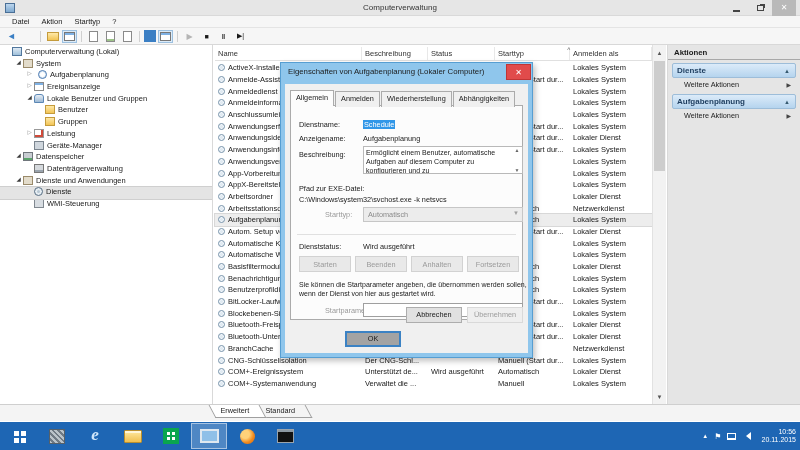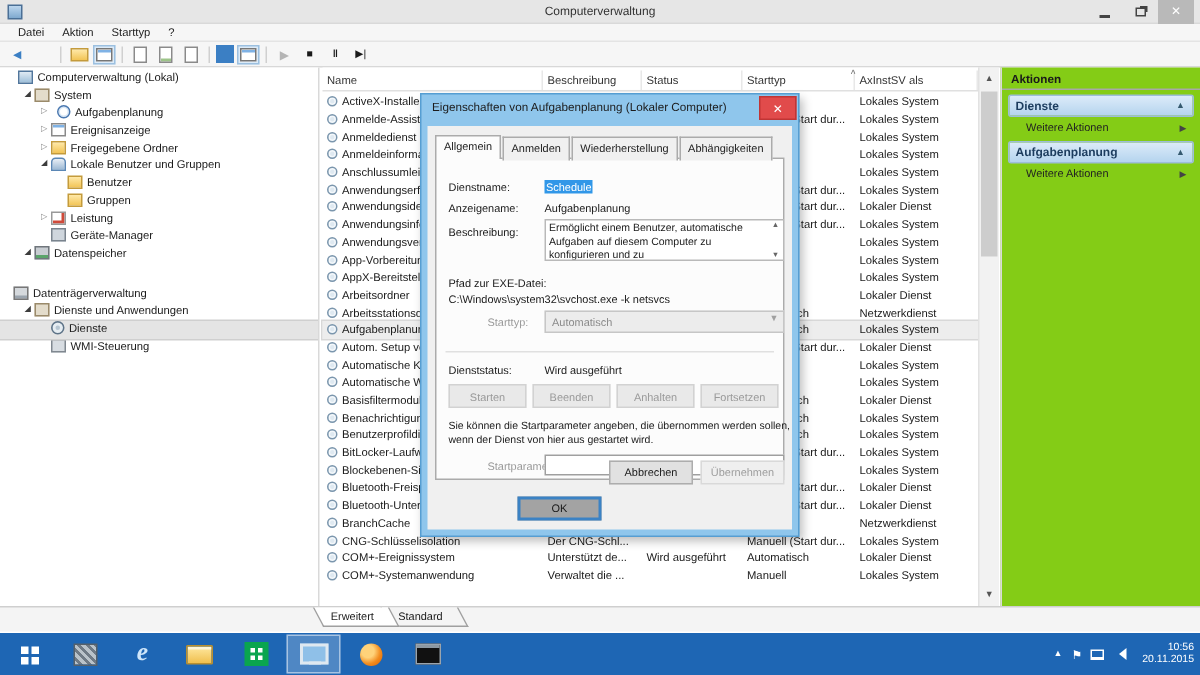--- a/index.html
+++ b/index.html
@@ -67,21 +67,21 @@
   .cell { overflow:hidden; flex:none; padding-left:3px; font-size:7.5px; }
   .c-name { width:147px; display:flex; align-items:center; }
   .c-desc { width:66px; } .c-status { width:67px; } .c-start { width:75px; } .c-logon { width:82px; }
   .sico { width:7px; height:7px; border-radius:50%; background:#dfe9f1; border:1px solid #7b96ad; box-shadow:inset 0 0 0 1px #f4f8fb; margin-right:3px; flex:none; }
   
   .lscroll { position:absolute; left:652px; top:45px; width:14px; height:360px; background:#f2f2f2; border-left:1px solid #e2e2e2; }
   .sarr { position:absolute; left:0; width:13px; height:12px; color:#555; font-size:6px; text-align:center; line-height:12px; }
   .sarr.up { top:2px; } .sarr.dn { bottom:2px; }
   .sthumb { position:absolute; left:1px; top:16px; width:11px; height:110px; background:#cdcdcd; }
   
-  .actions { position:absolute; left:667px; top:45px; width:133px; height:360px; background:#84cc16; border-left:1px solid #d9d9d9; }
+  .actions { position:absolute; left:667px; top:45px; width:133px; height:360px; background:#e5e5e5; border-left:1px solid #d9d9d9; }
   .ahead { height:15px; border-bottom:1px solid #a8a8a8; font-weight:bold; font-size:7.8px; padding:3px 0 0 6px; }
   .agroup { margin:3px 4px 0 4px; }
   .aghead { height:15px; background:linear-gradient(#dcebf9,#b5d4ee); border:1px solid #9dbdd9; border-radius:2px; color:#1c3c5e; font-size:8px; font-weight:bold; padding:2px 4px 0 4px; position:relative; }
   .aghead .car { position:absolute; right:5px; top:4px; font-size:6px; color:#35596f; }
   .aitem { height:13px; font-size:7.3px; padding:2px 4px 0 12px; position:relative; color:#222; }
   .aitem .car { position:absolute; right:5px; top:3px; font-size:6px; color:#444; }
   
   .viewtabs { position:absolute; left:0; top:404px; width:800px; height:17px; background:#f4f4f4; border-top:1px solid #cfcfcf; }
   .vtabs { position:absolute; left:218px; top:0px; display:flex; }
   .vtab { height:13px; padding:1px 12px 0 8px; font-size:7.3px; background:#f4f4f4; border:1px solid #9f9f9f; border-top:none; transform:skewX(28deg); margin-left:-6px; }
@@ -196,25 +196,20 @@
         <span class="exp">▷</span>
         <span class="tico clock"></span>
         <span class="tlabel">Aufgabenplanung</span>
       </div>
       <div class="trow" style="padding-left: 25px;">
         <span class="exp">▷</span>
         <span class="tico log"></span>
         <span class="tlabel">Ereignisanzeige</span>
       </div>
       <div class="trow" style="padding-left: 25px;">
-        <span class="exp">▷</span>
-        <span class="tico sharedfolder"></span>
-        <span class="tlabel">Freigegebene Ordner</span>
-      </div>
-      <div class="trow" style="padding-left: 25px;">
         <span class="exp open">◢</span>
         <span class="tico users"></span>
         <span class="tlabel">Lokale Benutzer und Gruppen</span>
       </div>
       <div class="trow" style="padding-left: 36px;">
         <span class="exp"></span>
         <span class="tico folder"></span>
         <span class="tlabel">Benutzer</span>
       </div>
       <div class="trow" style="padding-left: 36px;">
@@ -230,21 +225,21 @@
       <div class="trow" style="padding-left: 25px;">
         <span class="exp"></span>
         <span class="tico device"></span>
         <span class="tlabel">Geräte-Manager</span>
       </div>
       <div class="trow" style="padding-left: 14px;">
         <span class="exp open">◢</span>
         <span class="tico storage"></span>
         <span class="tlabel">Datenspeicher</span>
       </div>
-      <div class="trow" style=" margin-top: 15px;">
+      <div class="trow" style="padding-left: 25px;">
         <span class="exp"></span>
         <span class="tico disk"></span>
         <span class="tlabel">Datenträgerverwaltung</span>
       </div>
       <div class="trow" style="padding-left: 14px;">
         <span class="exp open">◢</span>
         <span class="tico apps"></span>
         <span class="tlabel">Dienste und Anwendungen</span>
       </div>
       <div class="trow sel" style="padding-left: 25px;">
@@ -258,21 +253,21 @@
         <span class="tlabel">WMI-Steuerung</span>
       </div>
     </div>
 
   <div class="listpane">
     <div class="lheader" id="lheader">
         <div class="hcell" style="width: 147px;">Name</div>
         <div class="hcell" style="width: 66px;">Beschreibung</div>
         <div class="hcell" style="width: 67px;">Status</div>
         <div class="hcell" style="width: 75px;">Starttyp</div>
-        <div class="hcell" style="width: 82px;">AxInstSV als</div>
+        <div class="hcell" style="width: 82px;">Anmelden als</div>
       </div>
     <span class="sortmark">˄</span>
     <div class="lrows" id="lrows">
         <div class="lrow">
           <div class="cell c-name">
             <span class="sico"></span>
             <span>ActiveX-Installer (AxInstSV)</span>
           </div>
           <div class="cell c-desc"></div>
           <div class="cell c-status"></div>

